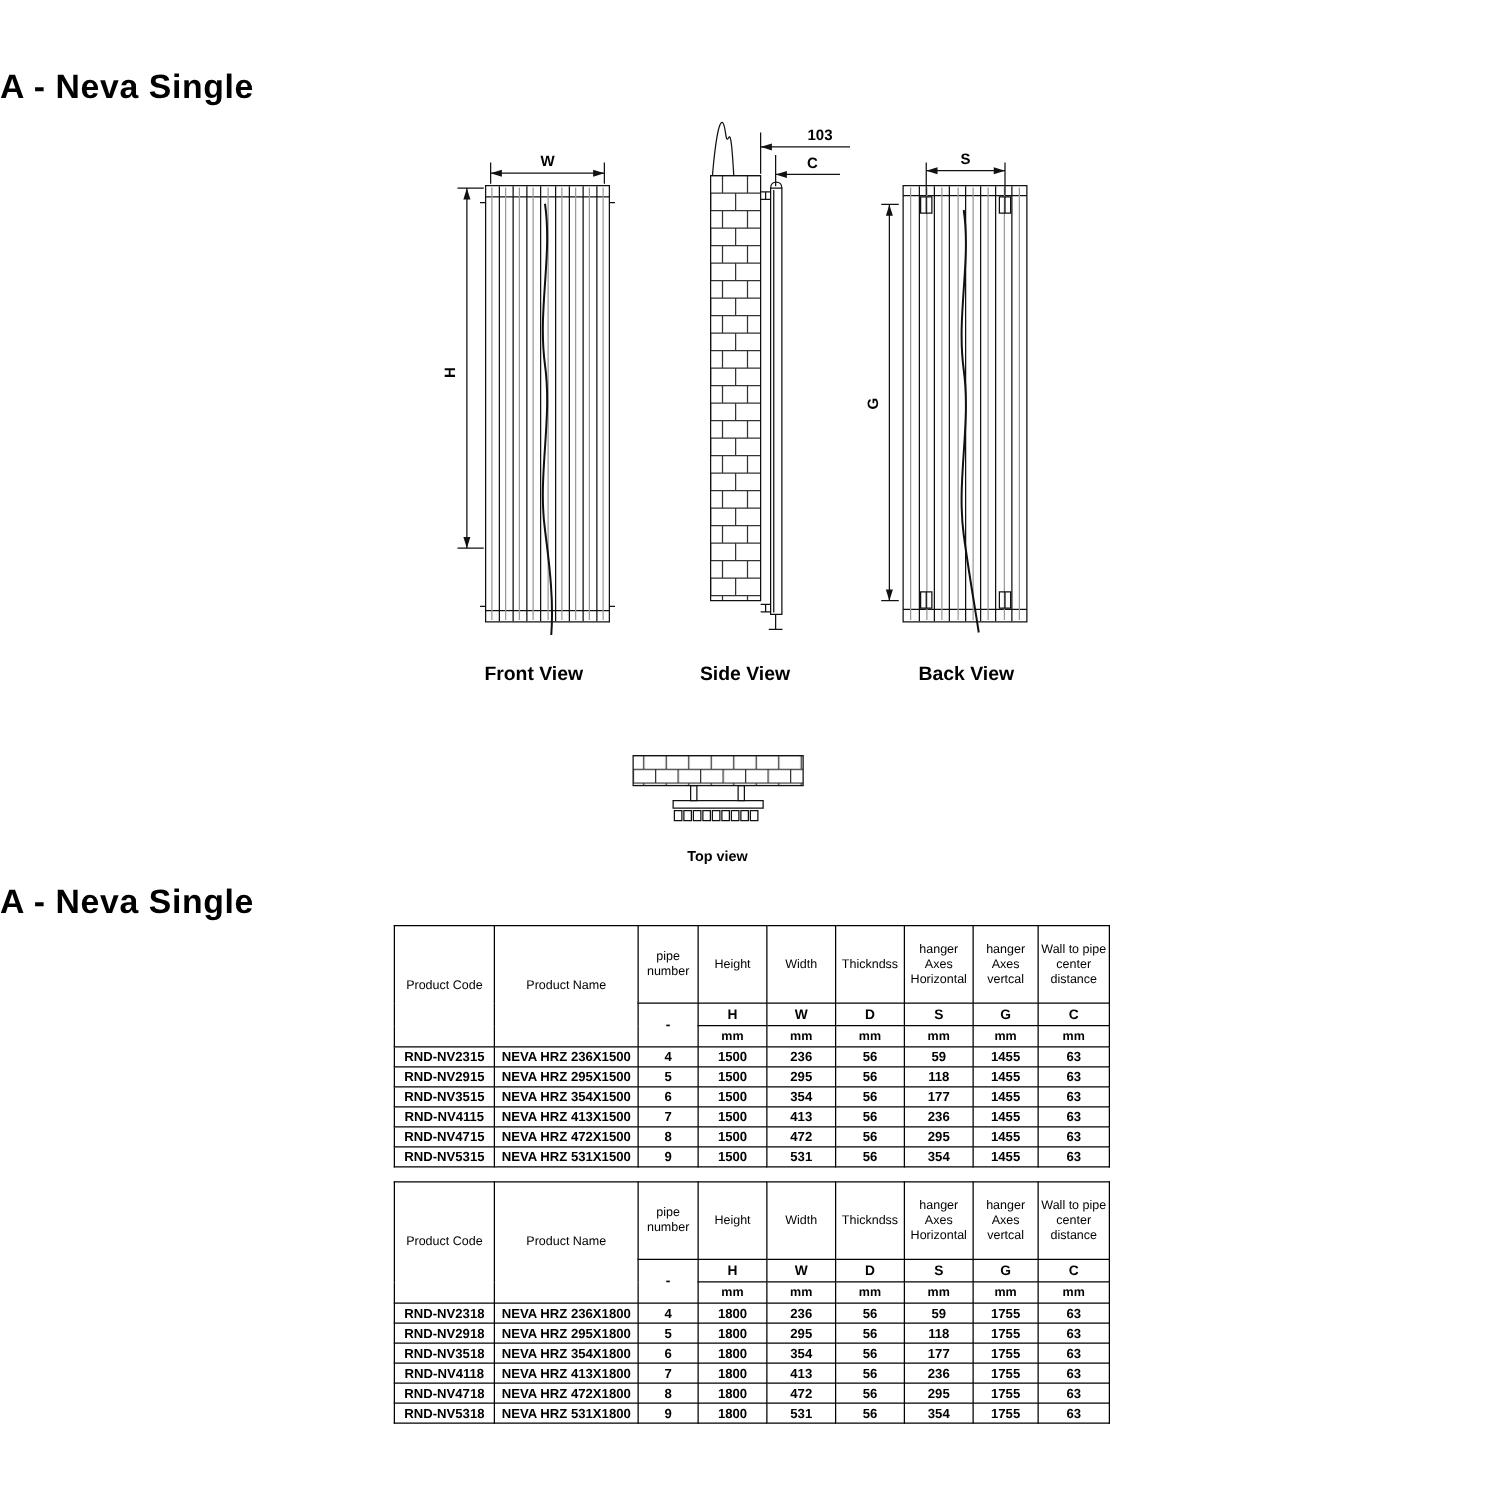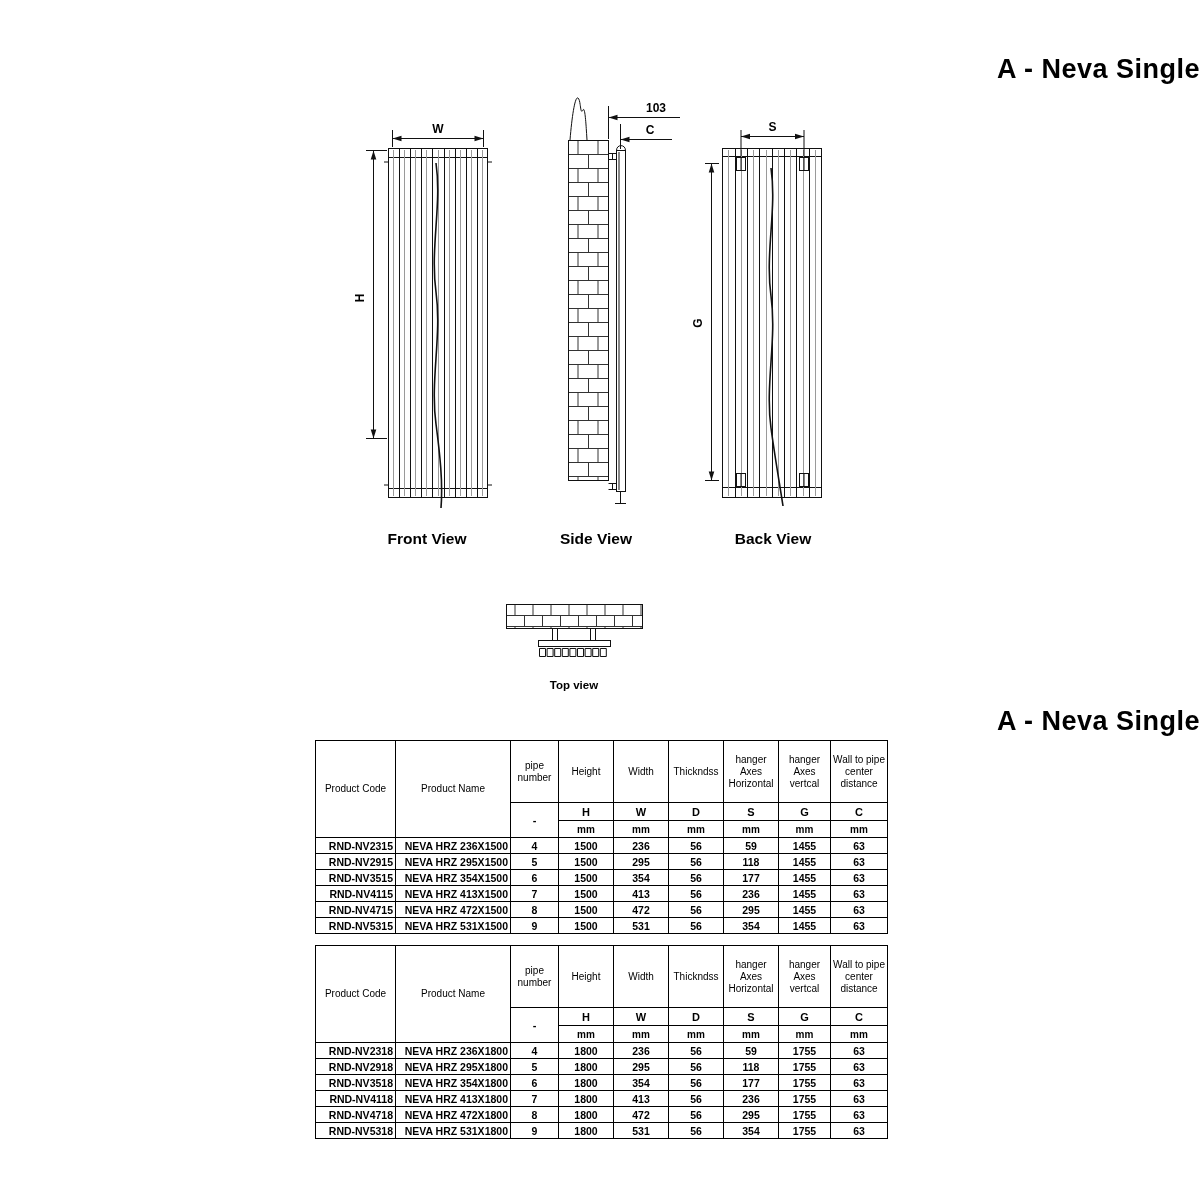--- a/index.html
+++ b/index.html
@@ -6,21 +6,21 @@
   html,body { background:#fff; }
   body {
     font-family:"Liberation Sans", sans-serif;
     color:#000;
     width:1200px; height:1200px;
     position:relative;
     overflow:hidden;
   }
   .title {
     position:absolute; left:0; width:100%;
-    text-align:right;
+    text-align:left;
     font-size:27px; font-weight:bold; letter-spacing:.5px;
   }
   #title-top { top:54px; }
   #title-table { top:706px; }
 
   svg.drawings { position:absolute; top:0; left:0; }
   svg text { font-family:"Liberation Sans", sans-serif; }
   svg text.dim    { font-size:12px;  font-weight:bold; }
   svg text.view   { font-size:15.5px; font-weight:bold; }
   svg text.viewsm { font-size:11.5px; font-weight:bold; }
@@ -45,21 +45,21 @@
     font-size:10px; font-weight:normal;
     line-height:1.2; white-space:normal; padding:0 1px;
   }
   .spec tr.h2 th { height:18px; font-size:11px; font-weight:bold; }
   .spec tr.h3 th { height:17px; font-size:10px; font-weight:bold; }
   .spec tbody td {
     height:16px;
     font-size:10.5px; font-weight:bold;
     white-space:nowrap; padding:0 2px;
   }
-  .spec .al { text-align:right; }
+  .spec .al { text-align:center; }
 </style>
 </head>
 <body>
 
 <div class="title" id="title-top">A - Neva Single</div>
 
 <svg class="drawings" width="1200" height="710" viewBox="0 0 1200 710">
   <defs>
     <pattern id="brickL" x="568" y="140" width="20" height="28" patternUnits="userSpaceOnUse">
       <path d="M0,0.5 H20 M0,14.5 H20 M10,0.5 V14.5 M0.5,14.5 V28.5" stroke="#333" stroke-width="1" fill="none"></path>

